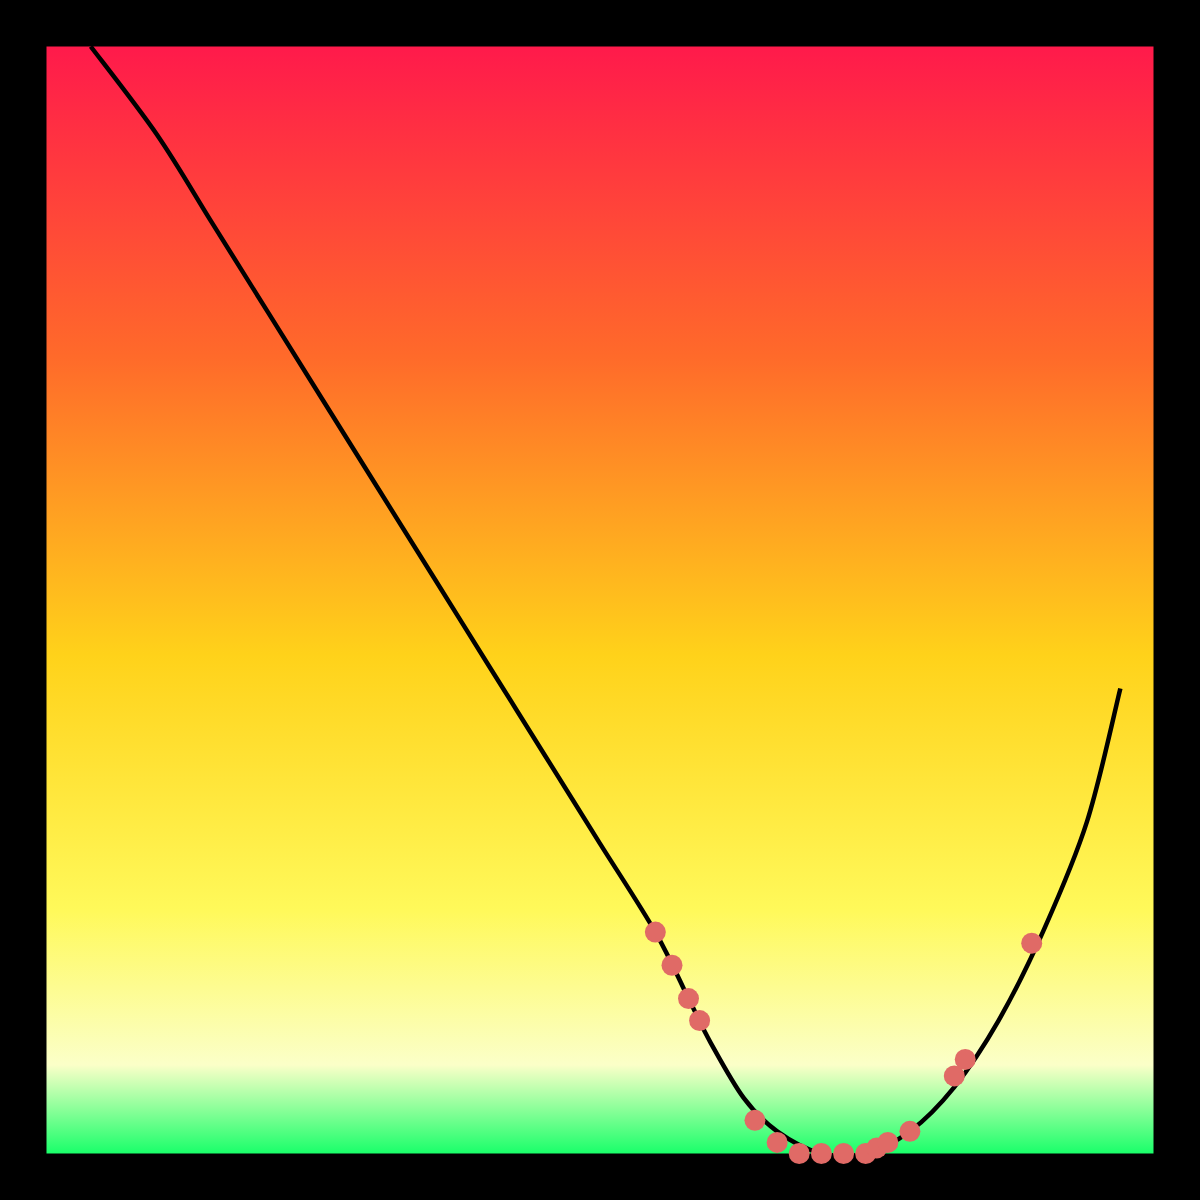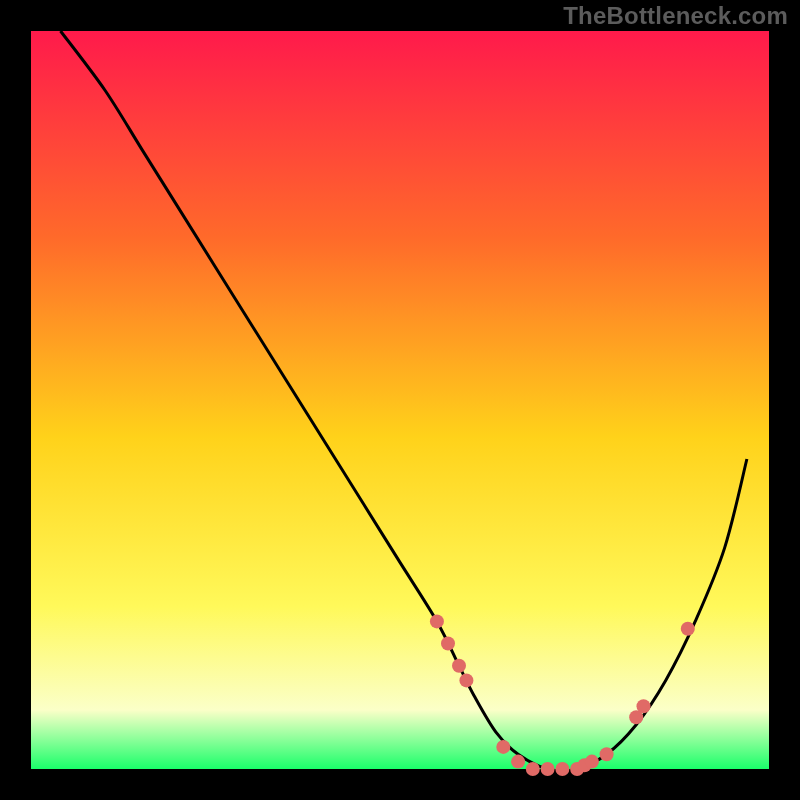--- a/index.html
+++ b/index.html
@@ -33,21 +33,20 @@
     top: 0;
     width: 800px;
     height: 800px;
     display: block;
   }
 </style>
 </head>
 <body>
 
 <div class="canvas-wrap">
-  <div class="watermark">TheBottleneck.com</div>
   <svg class="plot" viewBox="0 0 800 800">
     <defs>
       <linearGradient id="bg-grad" x1="0" y1="0" x2="0" y2="1">
         <stop id="g0" offset="0%" stop-color="#ff1a4b"></stop>
         <stop id="g1" offset="28%" stop-color="#ff6a2a"></stop>
         <stop id="g2" offset="55%" stop-color="#ffd21a"></stop>
         <stop id="g3" offset="78%" stop-color="#fff95a"></stop>
         <stop id="g4" offset="92%" stop-color="#fbffc8"></stop>
         <stop id="g5" offset="100%" stop-color="#1aff6a"></stop>
       </linearGradient>

